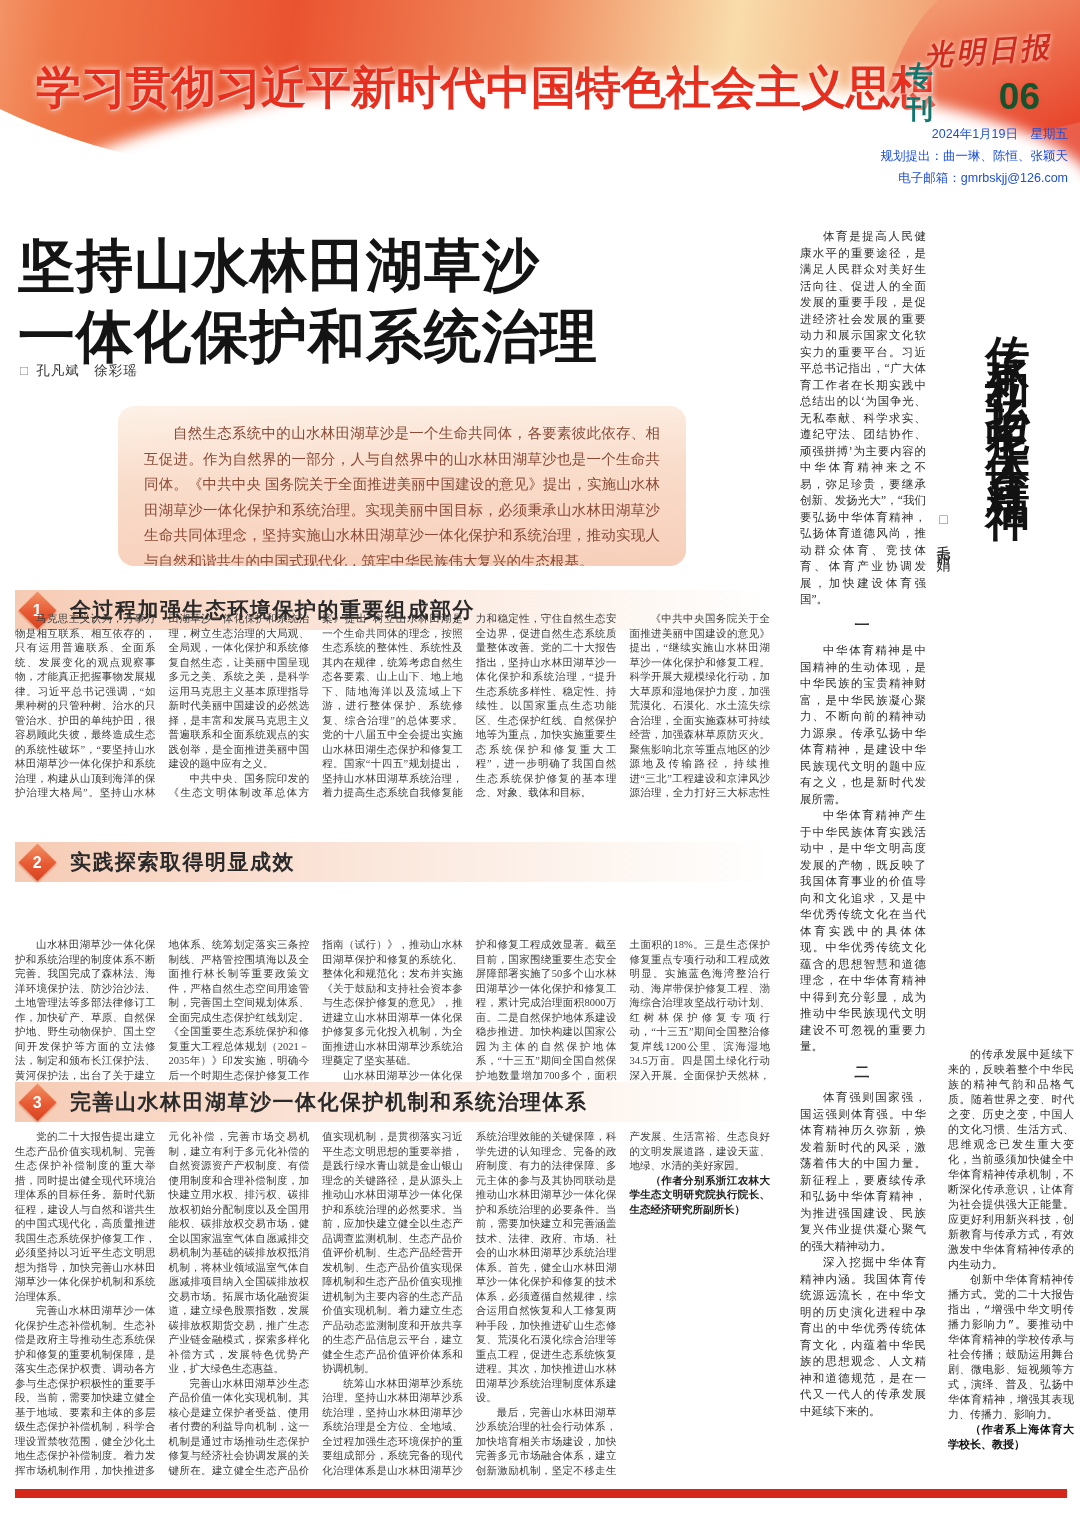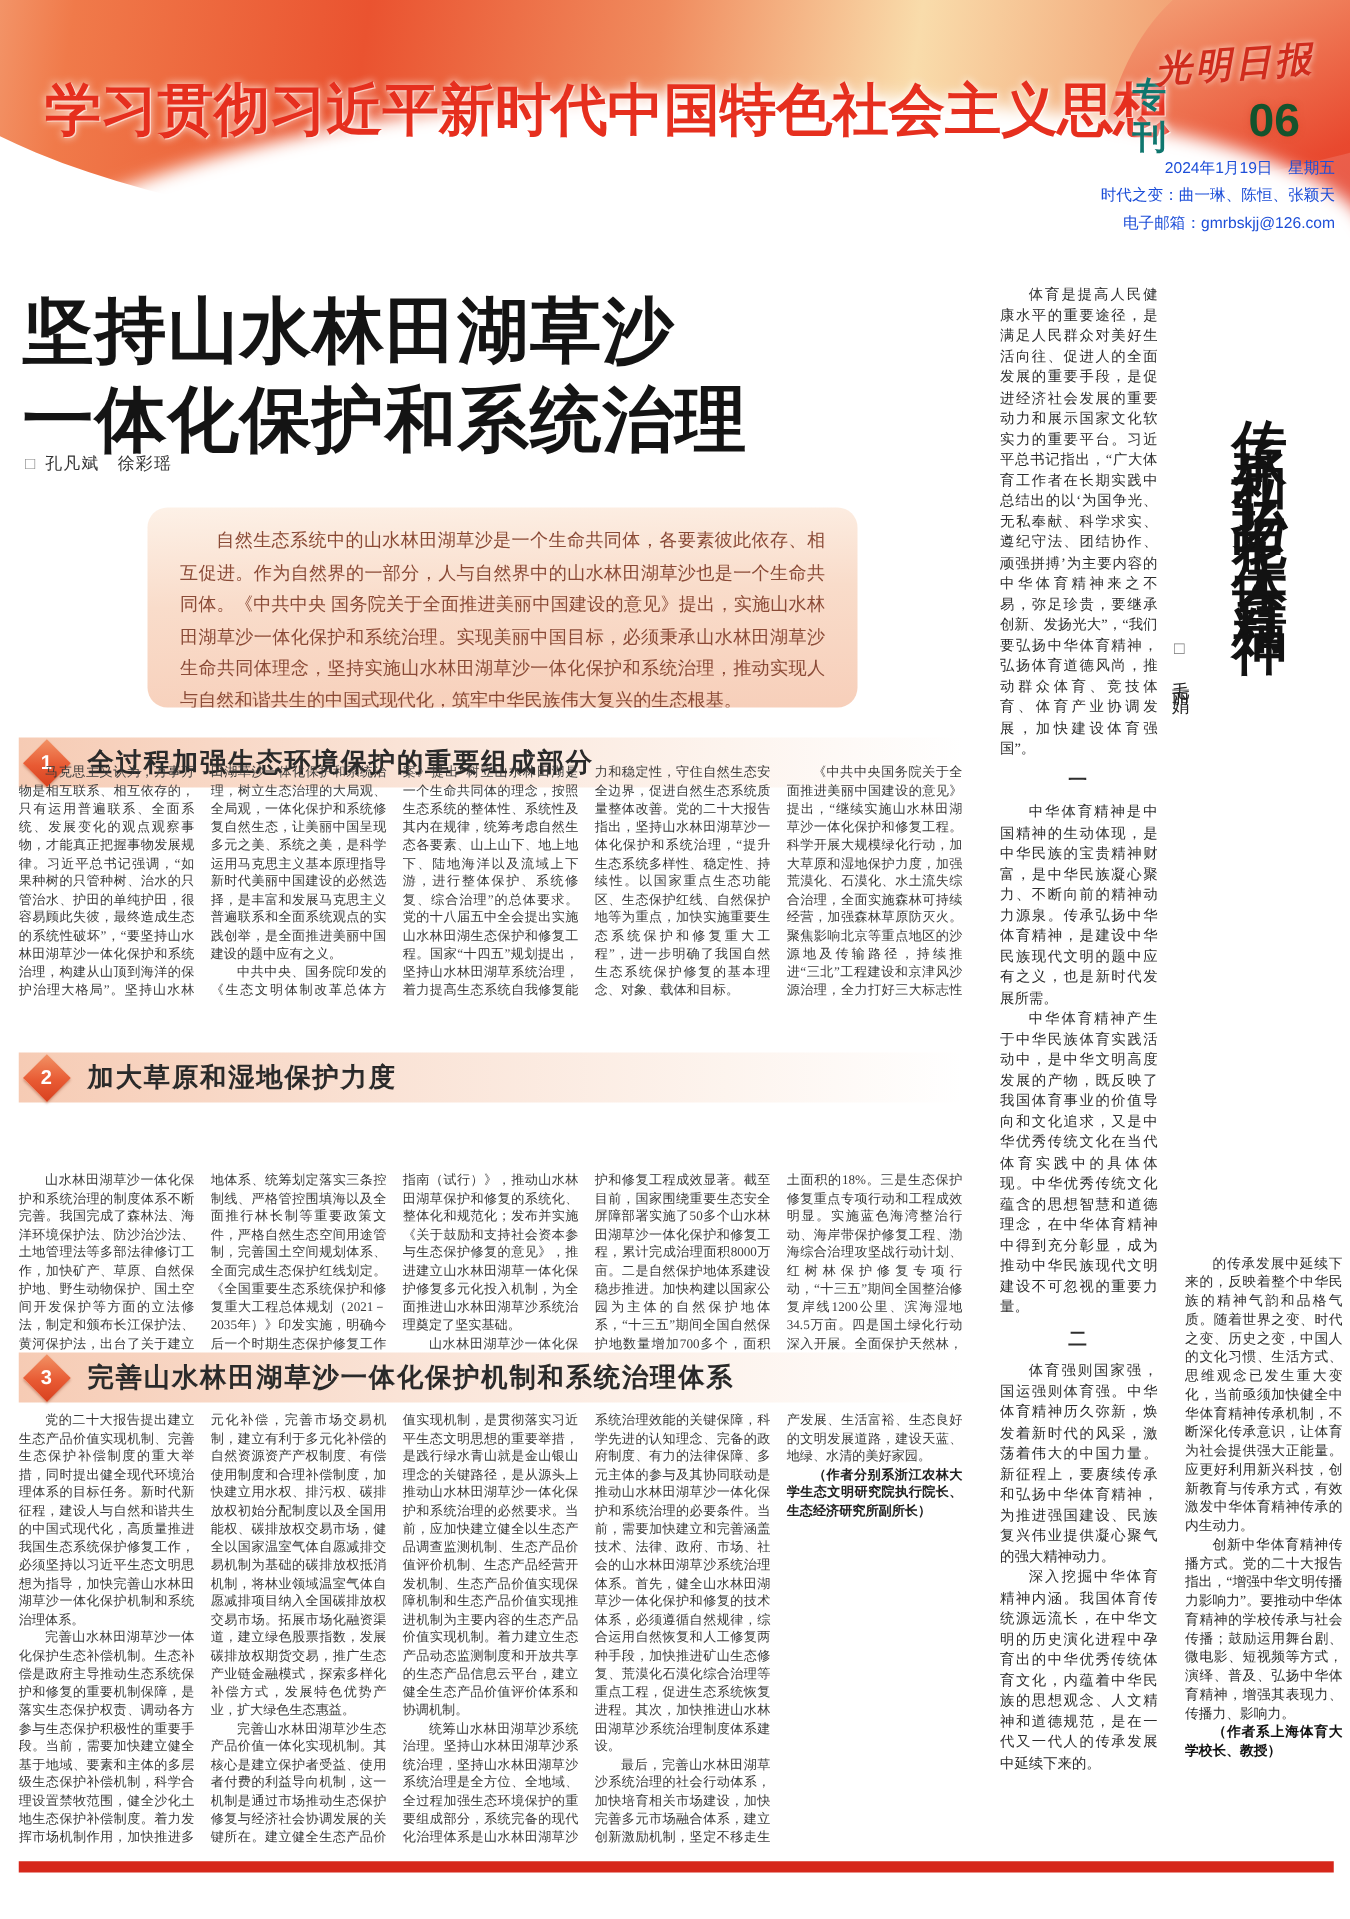--- a/index.html
+++ b/index.html
@@ -59,21 +59,21 @@
   #sec1-head { top:590px; } #sec1-body { top:612px; height:198px; }
   #sec2-head { top:842px; } #sec2-body { top:938px; height:183px; }
   #sec3-head { top:1082px; } #sec3-body { top:1130px; height:350px; }
 
   
   .side-col { position:absolute; overflow:hidden; font-size:11.5px; line-height:16.5px; color:#2e2e2e; }
   .side-col p { text-align:justify; text-indent:2em; }
   .side-col .marker { text-align:center; text-indent:0; font-weight:bold; font-size:15px; margin:9px 0; letter-spacing:2px; }
   .side-col .attr { font-weight:bold; color:#111; }
   #side-col1 { left:800px; top:228px; width:126px; height:1288px; }
-  #side-col2 { left:948px; top:1004px; width:126px; height:452px; font-size:11px; line-height:15px; }
+  #side-col2 { left:948px; top:1048px; width:126px; height:452px; font-size:11px; line-height:15px;font-family:Liberation Mono, monospace; }
   .side-title { position:absolute; left:978px; top:300px; height:700px; writing-mode:vertical-rl;
              font-size:44px; font-weight:900; letter-spacing:16px; color:#121212; }
   .side-author { position:absolute; left:934px; top:512px; writing-mode:vertical-rl; font-size:14px;
              letter-spacing:7px; color:#222; }
   .side-author .sq { color:#777; }
 
   .red-bar { position:absolute; left:15px; top:1489px; width:1052px; height:9px; background:#d6271b; }
 </style>
 </head>
 <body>
@@ -83,21 +83,21 @@
   <div class="banner">
     <div class="ribbon1"></div>
     <div class="ribbon2"></div>
     <div class="banner-fade"></div>
     <div class="banner-title">学习贯彻习近平新时代中国特色社会主义思想</div>
     <div class="banner-tag">专刊</div>
     <div class="paper-logo">光明日报</div>
     <div class="page-number">06</div>
     <div class="dateblock">
       <div>2024年1月19日　星期五</div>
-      <div>时代之变：曲一琳、陈恒、张颖天</div>
+      <div>规划提出：曲一琳、陈恒、张颖天</div>
       <div>电子邮箱：gmrbskjj@126.com</div>
     </div>
   </div>
 
   <div class="main-title">
     <div>坚持山水林田湖草沙</div>
     <div>一体化保护和系统治理</div>
   </div>
   <div class="byline">
     <span class="sq">□</span><span>孔凡斌　徐彩瑶</span>
@@ -115,21 +115,21 @@
   <div class="sec-body" id="sec1-body">
     <p>马克思主义认为，万事万物是相互联系、相互依存的，只有运用普遍联系、全面系统、发展变化的观点观察事物，才能真正把握事物发展规律。习近平总书记强调，“如果种树的只管种树、治水的只管治水、护田的单纯护田，很容易顾此失彼，最终造成生态的系统性破坏”，“要坚持山水林田湖草沙一体化保护和系统治理，构建从山顶到海洋的保护治理大格局”。坚持山水林田湖草沙一体化保护和系统治理，树立生态治理的大局观、全局观，一体化保护和系统修复自然生态，让美丽中国呈现多元之美、系统之美，是科学运用马克思主义基本原理指导新时代美丽中国建设的必然选择，是丰富和发展马克思主义普遍联系和全面系统观点的实践创举，是全面推进美丽中国建设的题中应有之义。</p>
     <p>中共中央、国务院印发的《生态文明体制改革总体方案》提出“树立山水林田湖是一个生命共同体的理念，按照生态系统的整体性、系统性及其内在规律，统筹考虑自然生态各要素、山上山下、地上地下、陆地海洋以及流域上下游，进行整体保护、系统修复、综合治理”的总体要求。党的十八届五中全会提出实施山水林田湖生态保护和修复工程。国家“十四五”规划提出，坚持山水林田湖草系统治理，着力提高生态系统自我修复能力和稳定性，守住自然生态安全边界，促进自然生态系统质量整体改善。党的二十大报告指出，坚持山水林田湖草沙一体化保护和系统治理，“提升生态系统多样性、稳定性、持续性。以国家重点生态功能区、生态保护红线、自然保护地等为重点，加快实施重要生态系统保护和修复重大工程”，进一步明确了我国自然生态系统保护修复的基本理念、对象、载体和目标。</p>
     <p>《中共中央国务院关于全面推进美丽中国建设的意见》提出，“继续实施山水林田湖草沙一体化保护和修复工程。科学开展大规模绿化行动，加大草原和湿地保护力度，加强荒漠化、石漠化、水土流失综合治理，全面实施森林可持续经营，加强森林草原防灭火。聚焦影响北京等重点地区的沙源地及传输路径，持续推进“三北”工程建设和京津风沙源治理，全力打好三大标志性战役”，进一步明确了山水林田湖草沙一体化保护和系统治理的重点任务。新时代新征程，顺应生态文明发展的新要求，回应人民群众对优美生态环境改善的新期待，尊重自然、顺应自然、保护自然，坚持山水林田湖草沙一体化保护和系统治理，加强重要生态系统保护修复，筑牢国家生态安全屏障体系，以优美生态环境支撑高质量发展，把蓝图一步步变为现实。</p>
   </div>
 
   <div class="sec-head" id="sec2-head">
     <div class="diamond">
         <span>2</span>
       </div>
-    <h2>加大草原和湿地保护力度</h2>
+    <h2>实践探索取得明显成效</h2>
   </div>
   <div class="sec-body" id="sec2-body">
     <p>山水林田湖草沙一体化保护和系统治理的制度体系不断完善。我国完成了森林法、海洋环境保护法、防沙治沙法、土地管理法等多部法律修订工作，加快矿产、草原、自然保护地、野生动物保护、国土空间开发保护等方面的立法修法，制定和颁布长江保护法、黄河保护法，出台了关于建立国土空间规划体系、自然资源资产产权制度改革、自然保护地体系、统筹划定落实三条控制线、严格管控围填海以及全面推行林长制等重要政策文件，严格自然生态空间用途管制，完善国土空间规划体系、全面完成生态保护红线划定。《全国重要生态系统保护和修复重大工程总体规划（2021－2035年）》印发实施，明确今后一个时期生态保护修复工作重点任务；制定发布实施《山水林田湖草生态保护修复工程指南（试行）》，推动山水林田湖草保护和修复的系统化、整体化和规范化；发布并实施《关于鼓励和支持社会资本参与生态保护修复的意见》，推进建立山水林田湖草一体化保护修复多元化投入机制，为全面推进山水林田湖草沙系统治理奠定了坚实基础。</p>
     <p>山水林田湖草沙一体化保护和系统治理取得重要成果。一是山水林田湖草沙一体化保护和修复工程成效显著。截至目前，国家围绕重要生态安全屏障部署实施了50多个山水林田湖草沙一体化保护和修复工程，累计完成治理面积8000万亩。二是自然保护地体系建设稳步推进。加快构建以国家公园为主体的自然保护地体系，“十三五”期间全国自然保护地数量增加700多个，面积增加2500多万公顷，总数量达到1.18万个，约占我国陆域国土面积的18%。三是生态保护修复重点专项行动和工程成效明显。实施蓝色海湾整治行动、海岸带保护修复工程、渤海综合治理攻坚战行动计划、红树林保护修复专项行动，“十三五”期间全国整治修复岸线1200公里、滨海湿地34.5万亩。四是国土绿化行动深入开展。全面保护天然林，扩大退耕还林还草，国土绿化“十三五”规划主要任务全面完成。全国森林覆盖率达到24.02%，森林蓄积量达194.93亿立方米。五是生物多样性保护工作扎实推进。生态保护红线涵盖了全国陆域35个优先区域，覆盖了国家重点保护物种栖息地，实施濒危物种拯救性保护工程，珍稀濒危物种种群数量稳步增加。实践表明，山水林田湖草沙一体化保护和系统治理不仅为解决区域性生态问题、提高区域生态系统质量和功能发挥了示范作用，还为统筹推进山水林田湖草沙整体保护、系统修复、综合治理积累了实践经验。</p>
   </div>
 
   <div class="sec-head" id="sec3-head">
     <div class="diamond">
         <span>3</span>
       </div>

